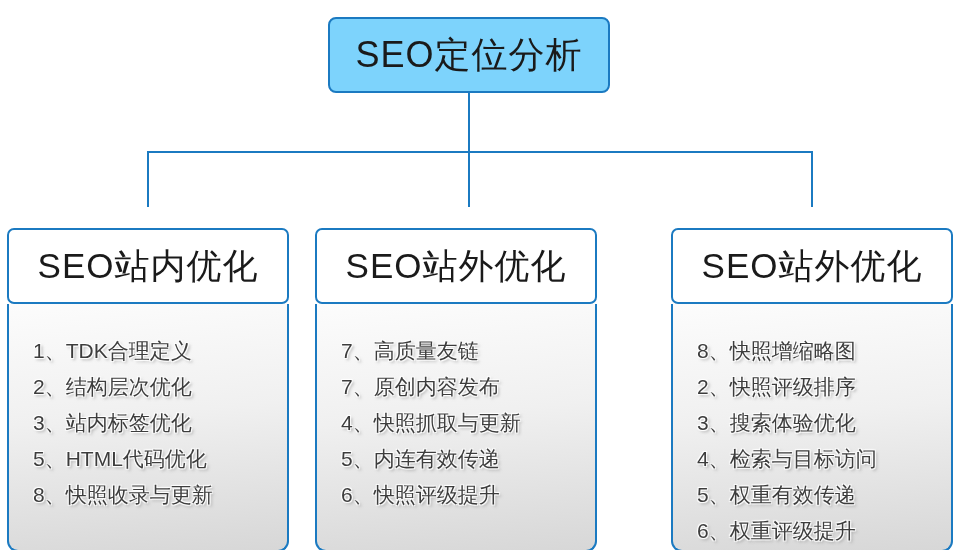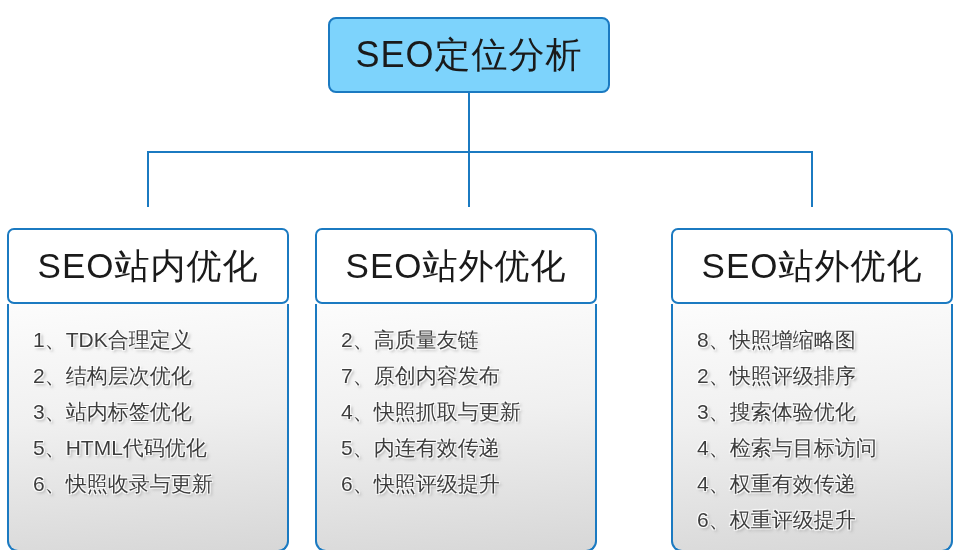--- a/index.html
+++ b/index.html
@@ -45,21 +45,21 @@
   }
   .col-list{
     height:248px;
     border:2px solid var(--line);border-top:none;
     border-radius:0 0 11px 11px;
     background:linear-gradient(175deg,#fcfcfc 0%,#f0f0f0 45%,#d7d7d7 100%);
     position:relative;z-index:1;
   }
   .col-list ul{
     list-style:none;
-    padding:18px 10px 0 24px;
+    padding:29px 10px 0 24px;
   }
   .col-list li{
     font-size:21px;line-height:36px;color:var(--item-text);
     white-space:nowrap;
     text-shadow:-1px -1px 1px #ffffff, 1px -1px 1px #ffffff,
                 -1px 1px 1px #ffffff, 1px 1px 1px #ffffff,
                 2px 2px 3px rgba(110,110,110,0.55);
   }
 </style>
 </head>
@@ -80,49 +80,49 @@
   <div id="col-0" class="col">
     <div class="col-header">
       <span>SEO站内优化</span>
     </div>
     <div class="col-list">
       <ul>
         <li>1、TDK合理定义</li>
         <li>2、结构层次优化</li>
         <li>3、站内标签优化</li>
         <li>5、HTML代码优化</li>
-        <li>6、快照收录与更新</li>
+        <li>8、快照收录与更新</li>
       </ul>
     </div>
   </div>
 
   <div id="col-1" class="col">
     <div class="col-header">
       <span>SEO站外优化</span>
     </div>
     <div class="col-list">
       <ul>
-        <li>2、高质量友链</li>
+        <li>7、高质量友链</li>
         <li>7、原创内容发布</li>
         <li>4、快照抓取与更新</li>
         <li>5、内连有效传递</li>
         <li>6、快照评级提升</li>
       </ul>
     </div>
   </div>
 
   <div id="col-2" class="col">
     <div class="col-header">
       <span>SEO站外优化</span>
     </div>
     <div class="col-list">
       <ul>
         <li>8、快照增缩略图</li>
         <li>2、快照评级排序</li>
         <li>3、搜索体验优化</li>
         <li>4、检索与目标访问</li>
-        <li>4、权重有效传递</li>
+        <li>5、权重有效传递</li>
         <li>6、权重评级提升</li>
       </ul>
     </div>
   </div>
 
 </div>
 
 </body></html>

